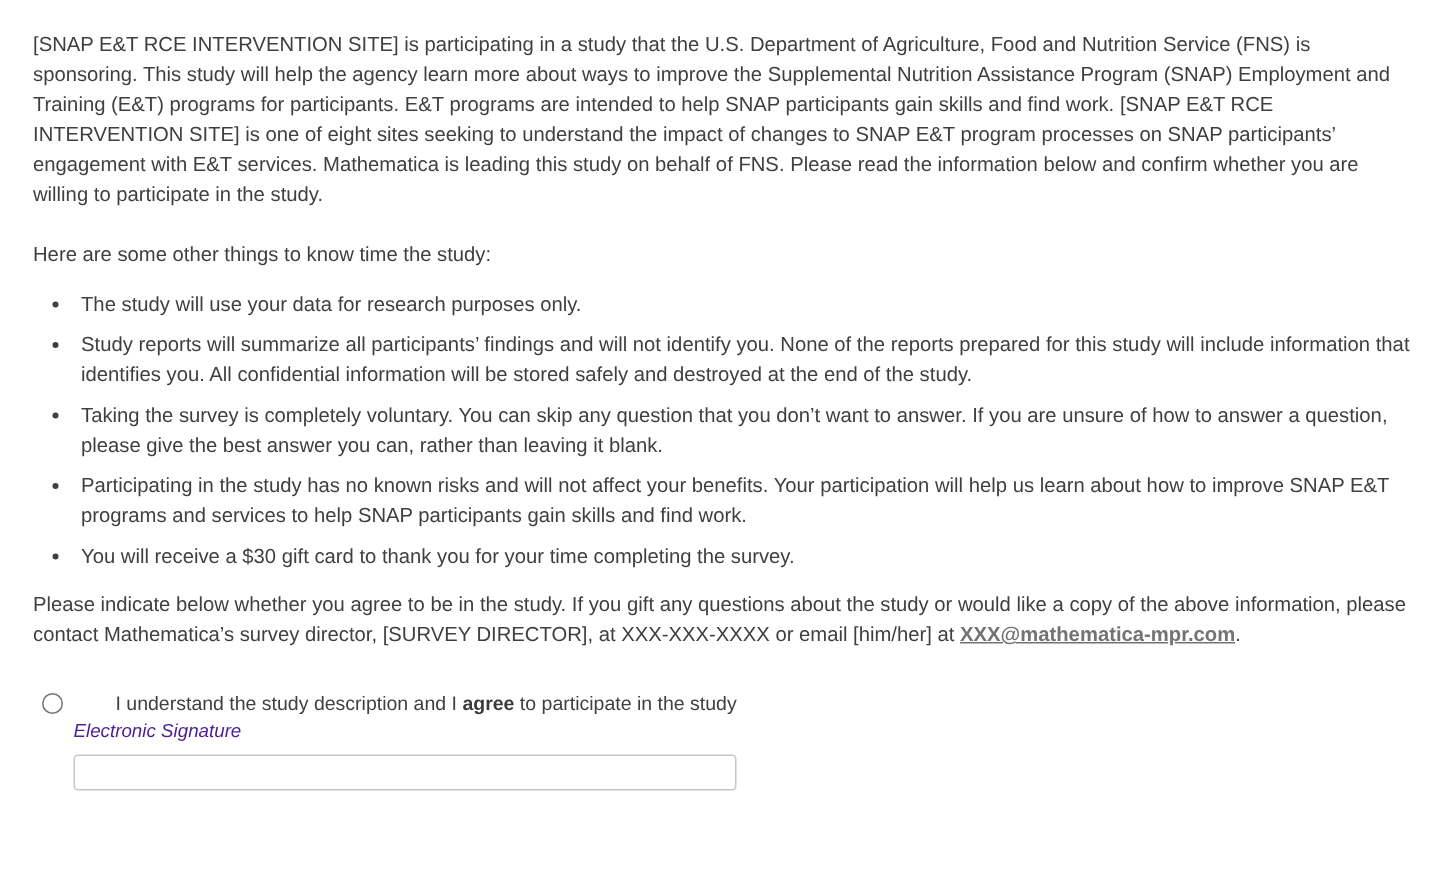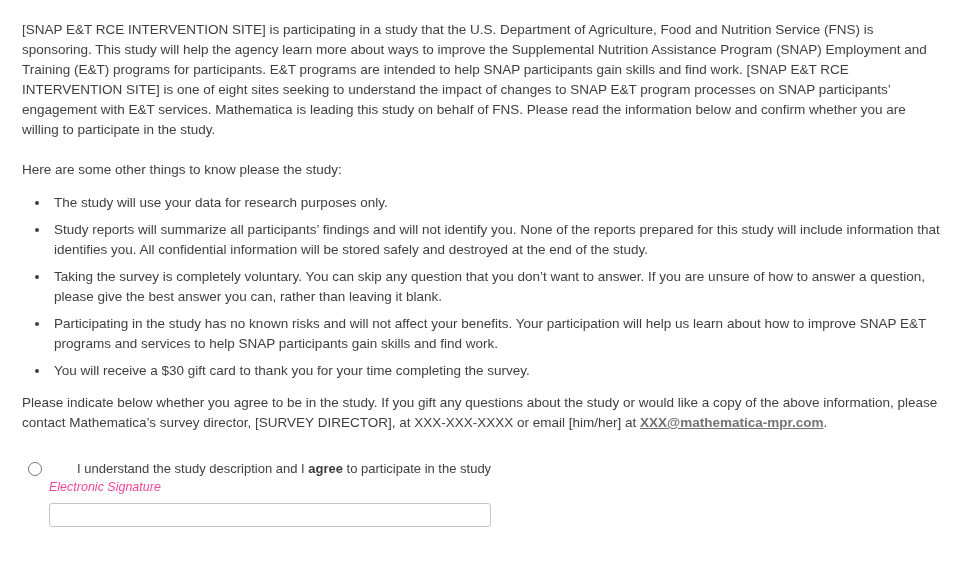--- a/index.html
+++ b/index.html
@@ -64,21 +64,21 @@
     margin-left: 27px;
   }
   .signature-block {
     margin-left: 27px;
     margin-top: 3px;
   }
   .signature-label {
     font-style: italic;
     font-size: 12.5px;
     line-height: 15px;
-    color: #ec4899;
+    color: #4c1d95;
     margin-bottom: 8px;
   }
   .signature-input {
     display: block;
     margin-top: 7px;
     width: 442px;
     height: 24px;
     border: 1px solid #c6c6c6;
     border-radius: 3px;
     padding: 2px 6px;
@@ -90,21 +90,21 @@
   strong { font-weight: bold; color: #3a3a3a; }
 </style>
 </head>
 <body>
 
 <div class="content">
 
   <p class="para">[SNAP E&amp;T RCE INTERVENTION SITE] is participating in a study that the U.S. Department of Agriculture, Food and Nutrition Service (FNS) is sponsoring. This study will help the agency learn more about ways to improve the Supplemental Nutrition Assistance Program (SNAP) Employment and Training (E&amp;T) programs for participants. E&amp;T programs are intended to help SNAP participants gain skills and find work. [SNAP E&amp;T RCE INTERVENTION SITE] is one of eight sites seeking to understand the impact of changes to SNAP E&amp;T program processes on SNAP participants’ engagement with E&amp;T services. Mathematica is leading this study on behalf of FNS. Please read the information below and confirm whether you are willing to participate in the study.</p>
 
 
-  <p class="list-intro">Here are some other things to know please the study:</p>
+  <p class="list-intro">Here are some other things to know time the study:</p>
 
   <ul class="study-list">
     <li>The study will use your data for research purposes only.</li>
     <li>Study reports will summarize all participants’ findings and will not identify you. None of the reports prepared for this study will include information that identifies you. All confidential information will be stored safely and destroyed at the end of the study.</li>
     <li>Taking the survey is completely voluntary. You can skip any question that you don’t want to answer. If you are unsure of how to answer a question, please give the best answer you can, rather than leaving it blank.</li>
     <li>Participating in the study has no known risks and will not affect your benefits. Your participation will help us learn about how to improve SNAP E&amp;T programs and services to help SNAP participants gain skills and find work.</li>
     <li>You will receive a $30 gift card to thank you for your time completing the survey.</li>
   </ul>
 
   <p class="closing"><span>Please indicate below whether you agree to be in the study. If you gift any questions about the study or would like a copy of the above information, please contact Mathematica’s survey director, [SURVEY DIRECTOR], at XXX-XXX-XXXX or email [him/her] at </span><a class="email-link">XXX@mathematica-mpr.com</a><span>.</span></p>

